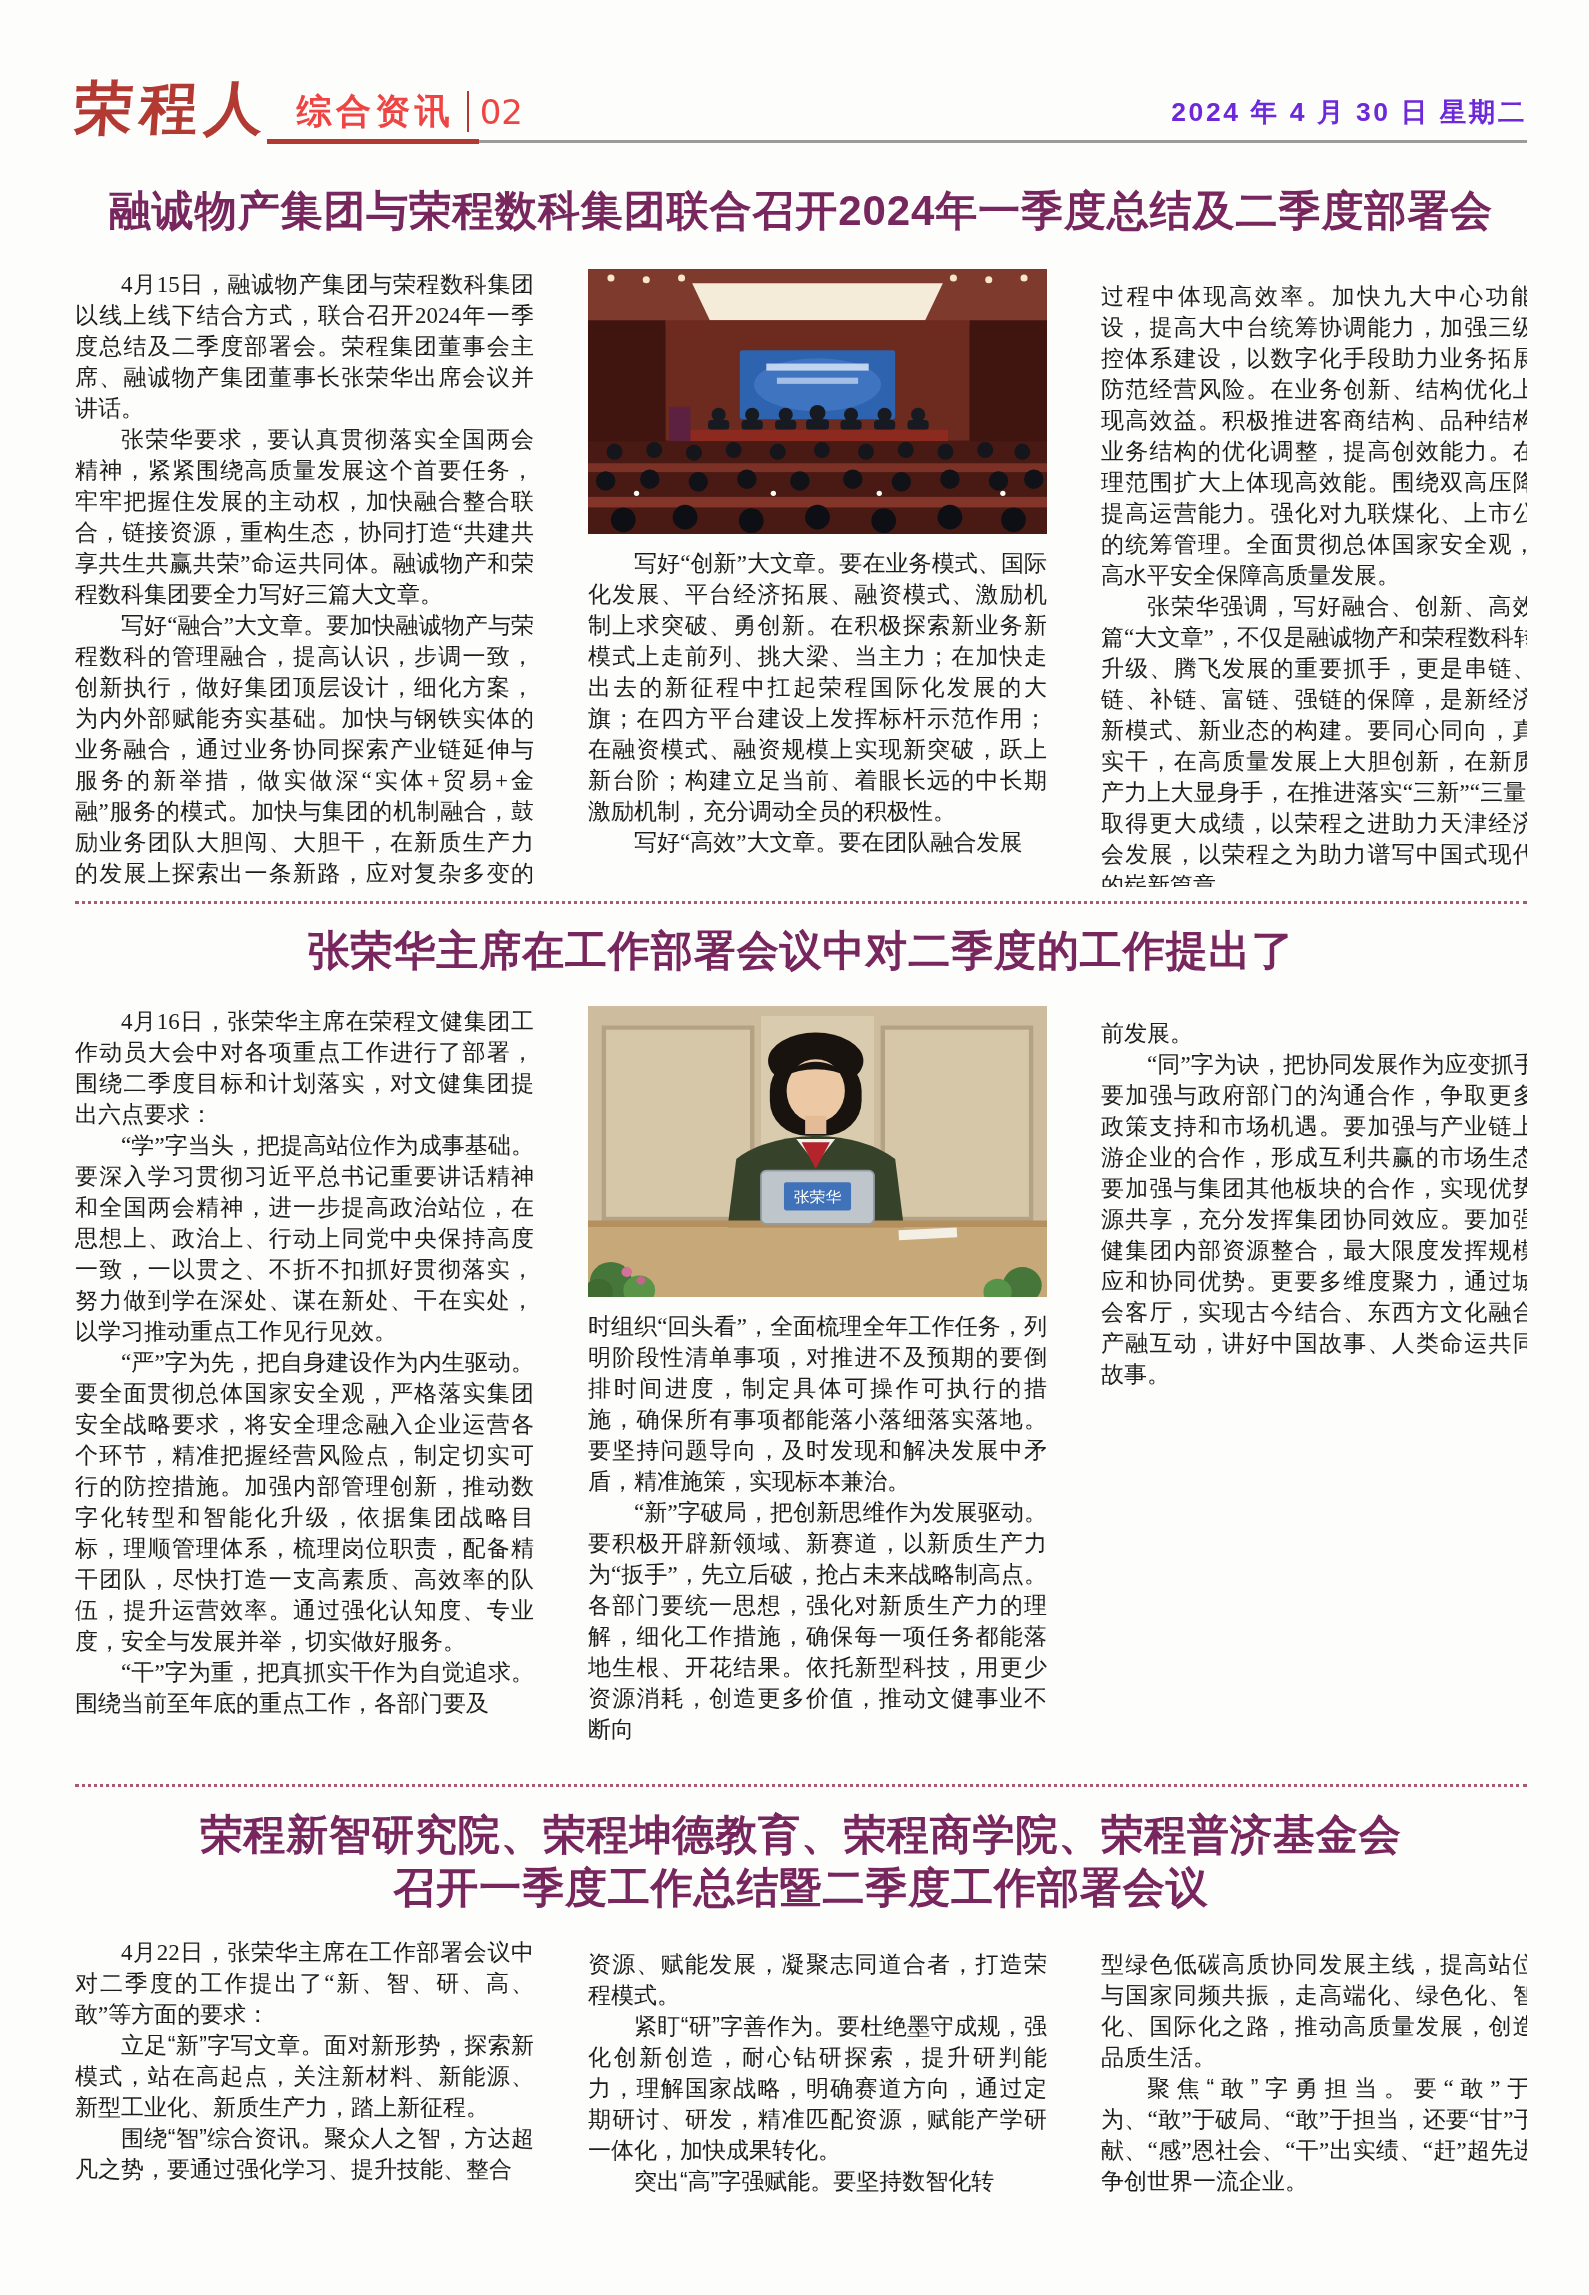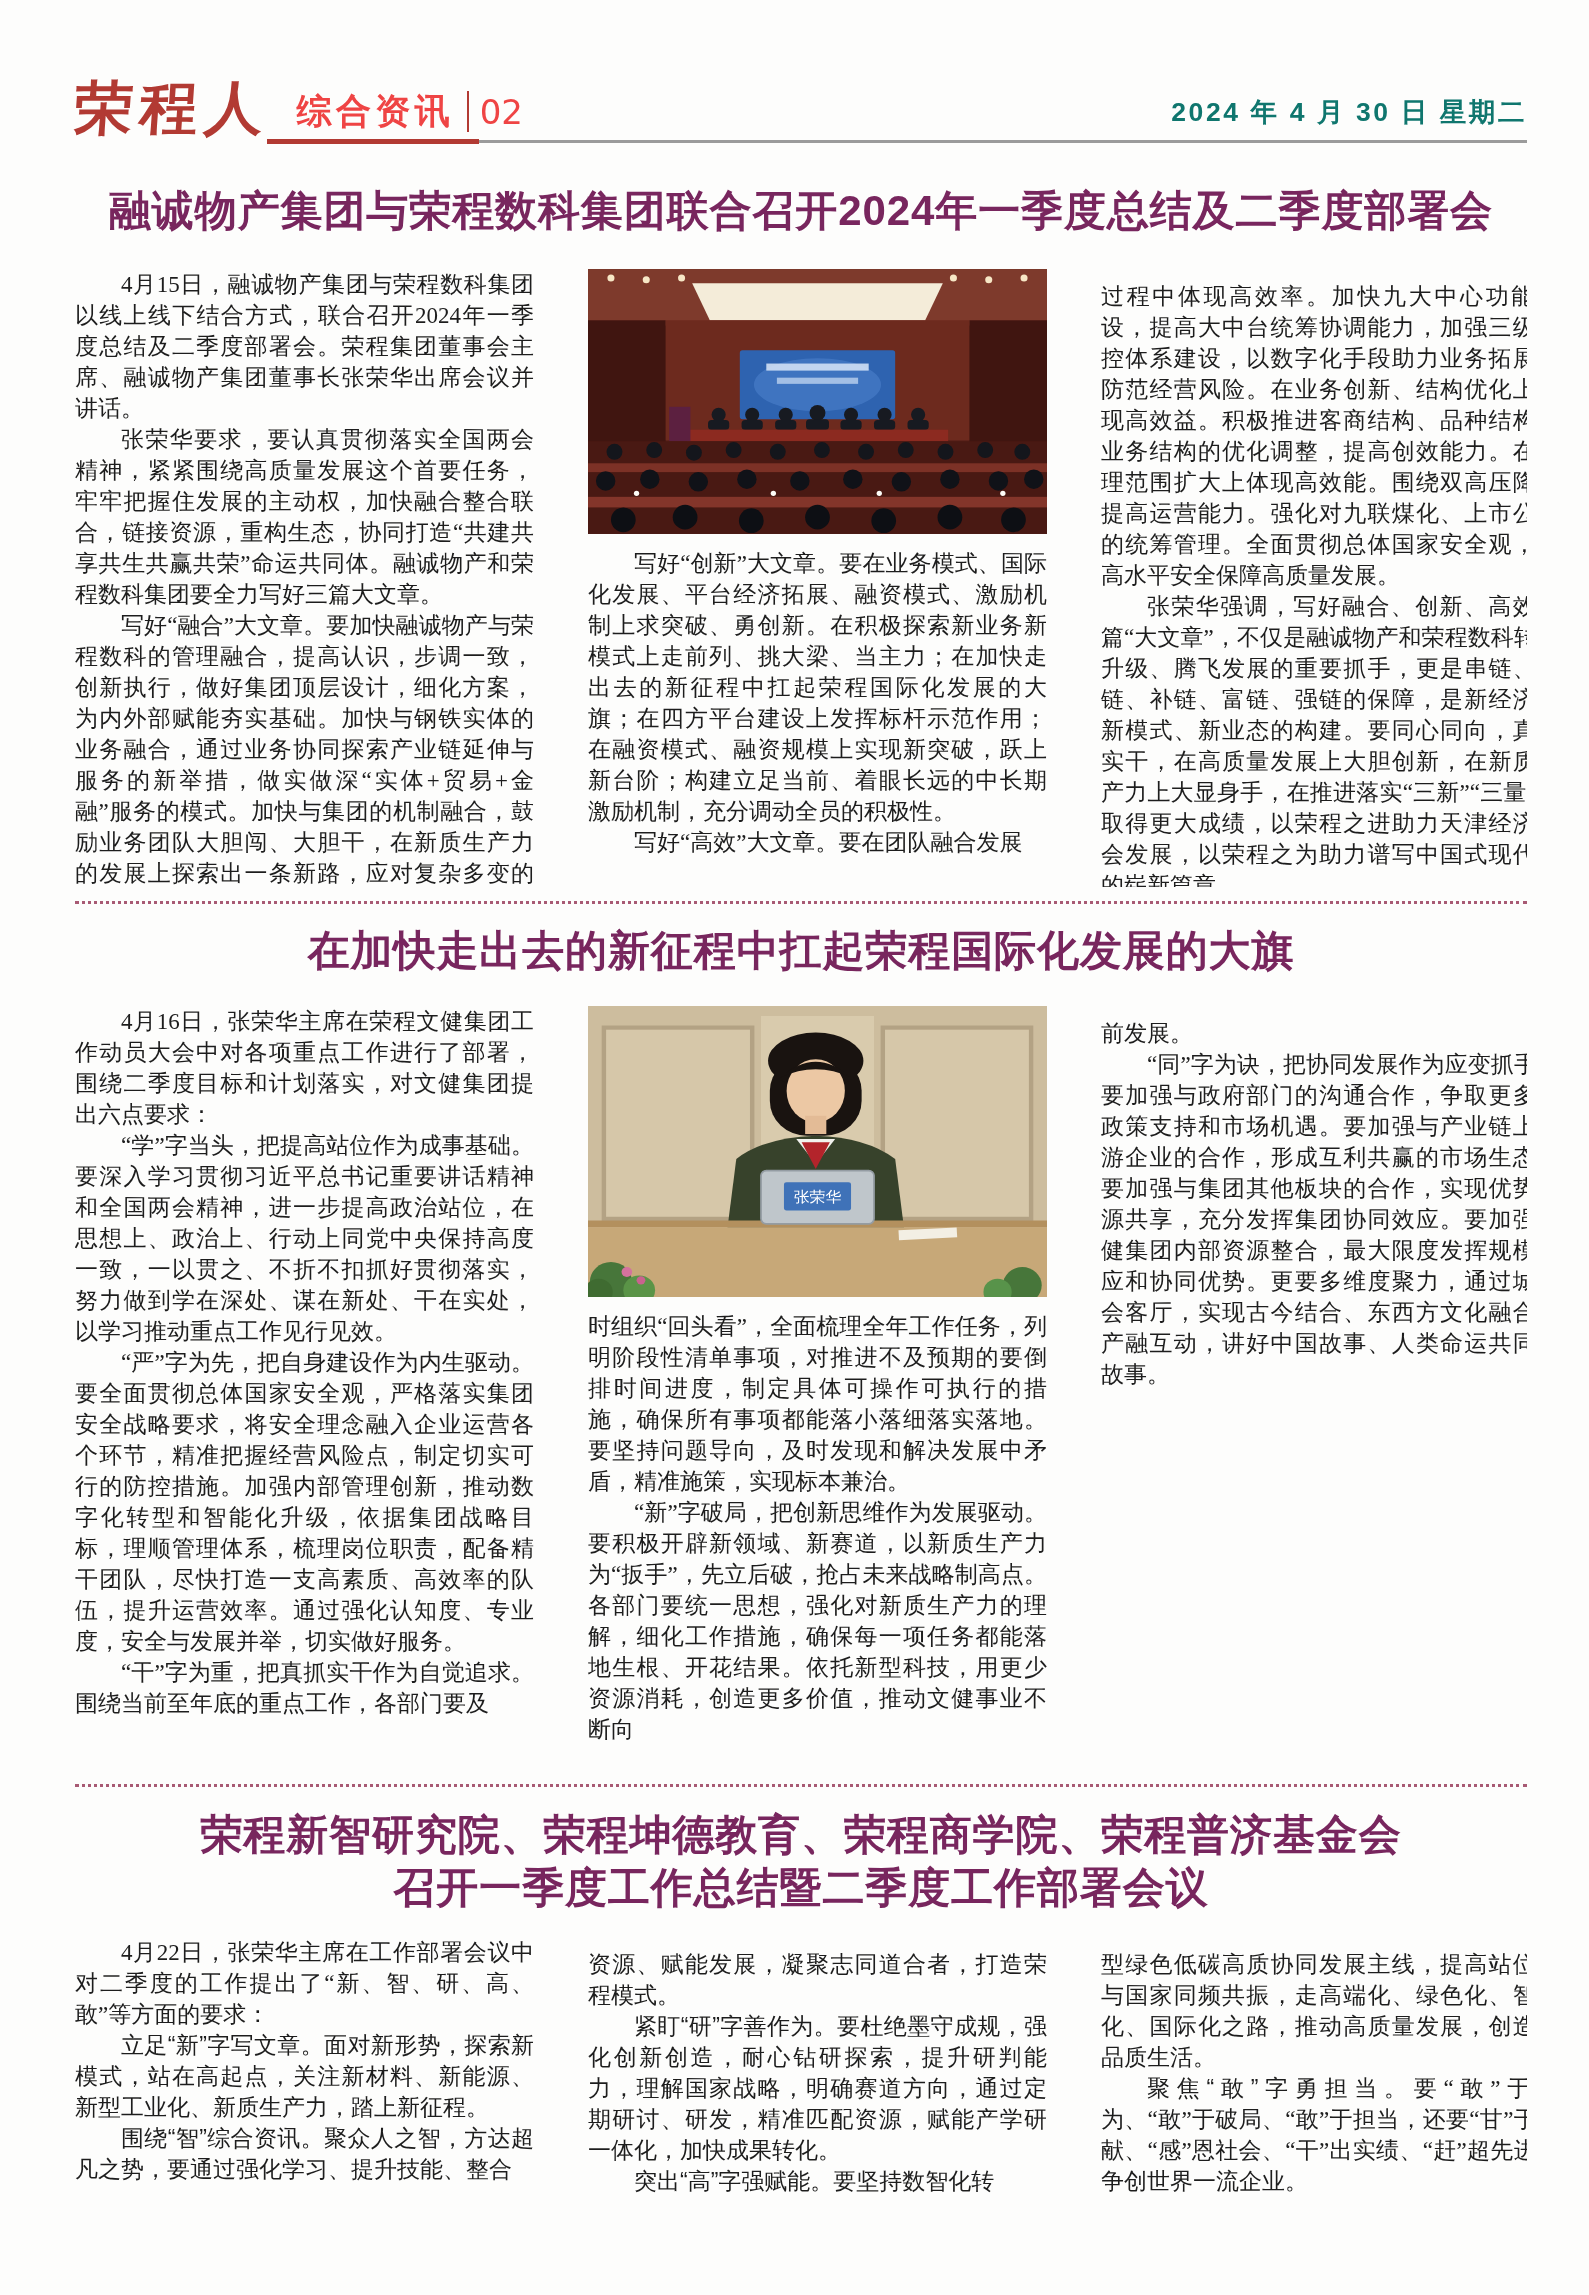--- a/index.html
+++ b/index.html
@@ -17,21 +17,21 @@
   }
   .section-wrap{display:flex;align-items:center;margin-left:26.5px;padding-bottom:1.8px;}
   .section{
     font-family:"Liberation Sans","DejaVu Sans",sans-serif;font-weight:bold;
     color:#ef4444;font-size:35px;letter-spacing:4.4px;
   }
   .vbar{width:2.6px;height:41px;background:#b23a33;margin:0 10.6px 0 12.4px;}
   .pagenum{font-family:"DejaVu Sans",sans-serif;color:#ef4444;font-size:34px;}
   .date{
     margin-left:auto;font-family:"Liberation Sans","DejaVu Sans",sans-serif;
-    font-weight:bold;color:#0f766e;font-size:26.5px;letter-spacing:2.6px;padding-bottom:7px;
+    font-weight:bold;color:#6d28d9;font-size:26.5px;letter-spacing:2.6px;padding-bottom:7px;
   }
   .rule{display:flex;align-items:center;margin-top:1.8px;}
   .rule-red{width:212px;height:5.3px;margin-left:192px;background:#b23a33;}
   .rule-gray{flex:1;height:3.5px;background:#9b9b9b;}
   
   .title{
     font-family:"Liberation Sans","DejaVu Sans",sans-serif;font-weight:bold;
     color:#78265e;text-align:center;font-size:42px;letter-spacing:0.9px;margin:0;
   }
   .t1{margin:39px 62px 0 75px;}
@@ -171,21 +171,21 @@
         <p class="para cont"><span>过程中体现高效率。加快九大中心功能建设，提高大中台统筹协调能力，加强三级风控体系建设，以数字化手段助力业务拓展，防范经营风险。在业务创新、结构优化上体现高效益。积极推进客商结构、品种结构、业务结构的优化调整，提高创效能力。在管理范围扩大上体现高效能。围绕双高压降，提高运营能力。强化对九联煤化、上市公司的统筹管理。全面贯彻总体国家安全观，以高水平安全保障高质量发展。</span></p>
         <p class="para"><span>张荣华强调，写好融合、创新、高效三篇“大文章”，不仅是融诚物产和荣程数科转型升级、腾飞发展的重要抓手，更是串链、延链、补链、富链、强链的保障，是新经济、新模式、新业态的构建。要同心同向，真抓实干，在高质量发展上大胆创新，在新质生产力上大显身手，在推进落实“三新”“三量”上取得更大成绩，以荣程之进助力天津经济社会发展，以荣程之为助力谱写中国式现代化的崭新篇章。</span></p>
       </div>
     </div>
   </section>
 
   <div class="dotted"></div>
 
   <section>
     <h1 class="title t2">
-      <span>在加快走出去的新征程中扛起荣程国际化发展的大旗</span>
+      <span>张荣华主席在工作部署会议中对二季度的工作提出了</span>
     </h1>
     <div class="cols h2c">
       <div class="col">
         <p class="para"><span>4月16日，张荣华主席在荣程文健集团工作动员大会中对各项重点工作进行了部署，围绕二季度目标和计划落实，对文健集团提出六点要求：</span></p>
         <p class="para"><span>“学”字当头，把提高站位作为成事基础。要深入学习贯彻习近平总书记重要讲话精神和全国两会精神，进一步提高政治站位，在思想上、政治上、行动上同党中央保持高度一致，一以贯之、不折不扣抓好贯彻落实，努力做到学在深处、谋在新处、干在实处，以学习推动重点工作见行见效。</span></p>
         <p class="para"><span>“严”字为先，把自身建设作为内生驱动。要全面贯彻总体国家安全观，严格落实集团安全战略要求，将安全理念融入企业运营各个环节，精准把握经营风险点，制定切实可行的防控措施。加强内部管理创新，推动数字化转型和智能化升级，依据集团战略目标，理顺管理体系，梳理岗位职责，配备精干团队，尽快打造一支高素质、高效率的队伍，提升运营效率。通过强化认知度、专业度，安全与发展并举，切实做好服务。</span></p>
         <p class="para"><span>“干”字为重，把真抓实干作为自觉追求。围绕当前至年底的重点工作，各部门要及</span></p>
       </div>
       <div class="col">
         <svg class="photo" viewBox="0 0 520 350" width="459" height="291" preserveAspectRatio="none" xmlns="http://www.w3.org/2000/svg">

